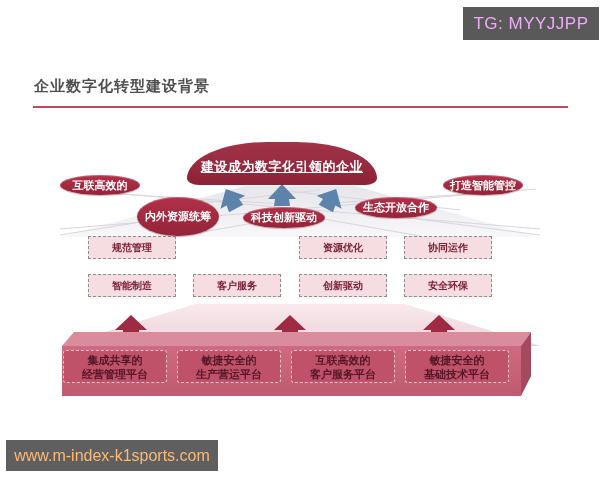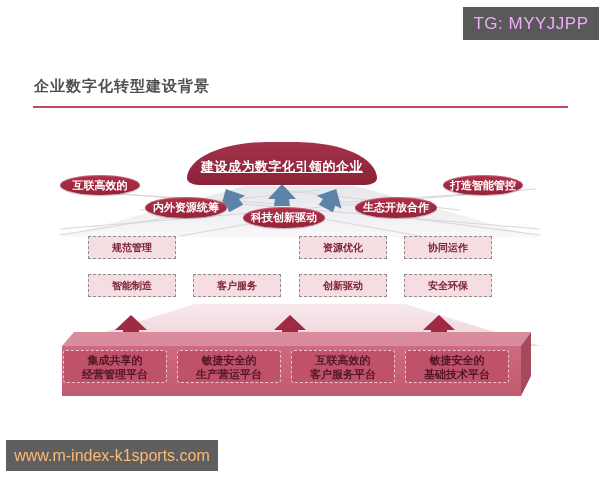--- a/index.html
+++ b/index.html
@@ -120,21 +120,21 @@
 
   <div class="title">企业数字化转型建设背景</div>
   <div class="rule"></div>
 
   <div class="dome">
     <span>建设成为数字化引领的企业</span>
   </div>
 
   <div class="ell" style="left:60px;  top:175px; width:80px; height:20px;">互联高效的</div>
   <div class="ell" style="left:443px; top:175px; width:80px; height:20px;">打造智能管控</div>
-  <div class="ell" style="left:137px; top:197px; width:82px; height:21px;margin-left:8px;">内外资源统筹</div>
+  <div class="ell" style="left:137px; top:197px; width:82px; height:39px;">内外资源统筹</div>
   <div class="ell" style="left:243px; top:207px; width:82px; height:21px;">科技创新驱动</div>
   <div class="ell" style="left:355px; top:197px; width:82px; height:21px;">生态开放合作</div>
 
   <div class="cap" style="left:88px;  top:236px;">规范管理</div>
   <div class="cap" style="left:299px; top:236px;">资源优化</div>
   <div class="cap" style="left:404px; top:236px;">协同运作</div>
 
   <div class="cap" style="left:88px;  top:274px;">智能制造</div>
   <div class="cap" style="left:193px; top:274px;">客户服务</div>
   <div class="cap" style="left:299px; top:274px;">创新驱动</div>

